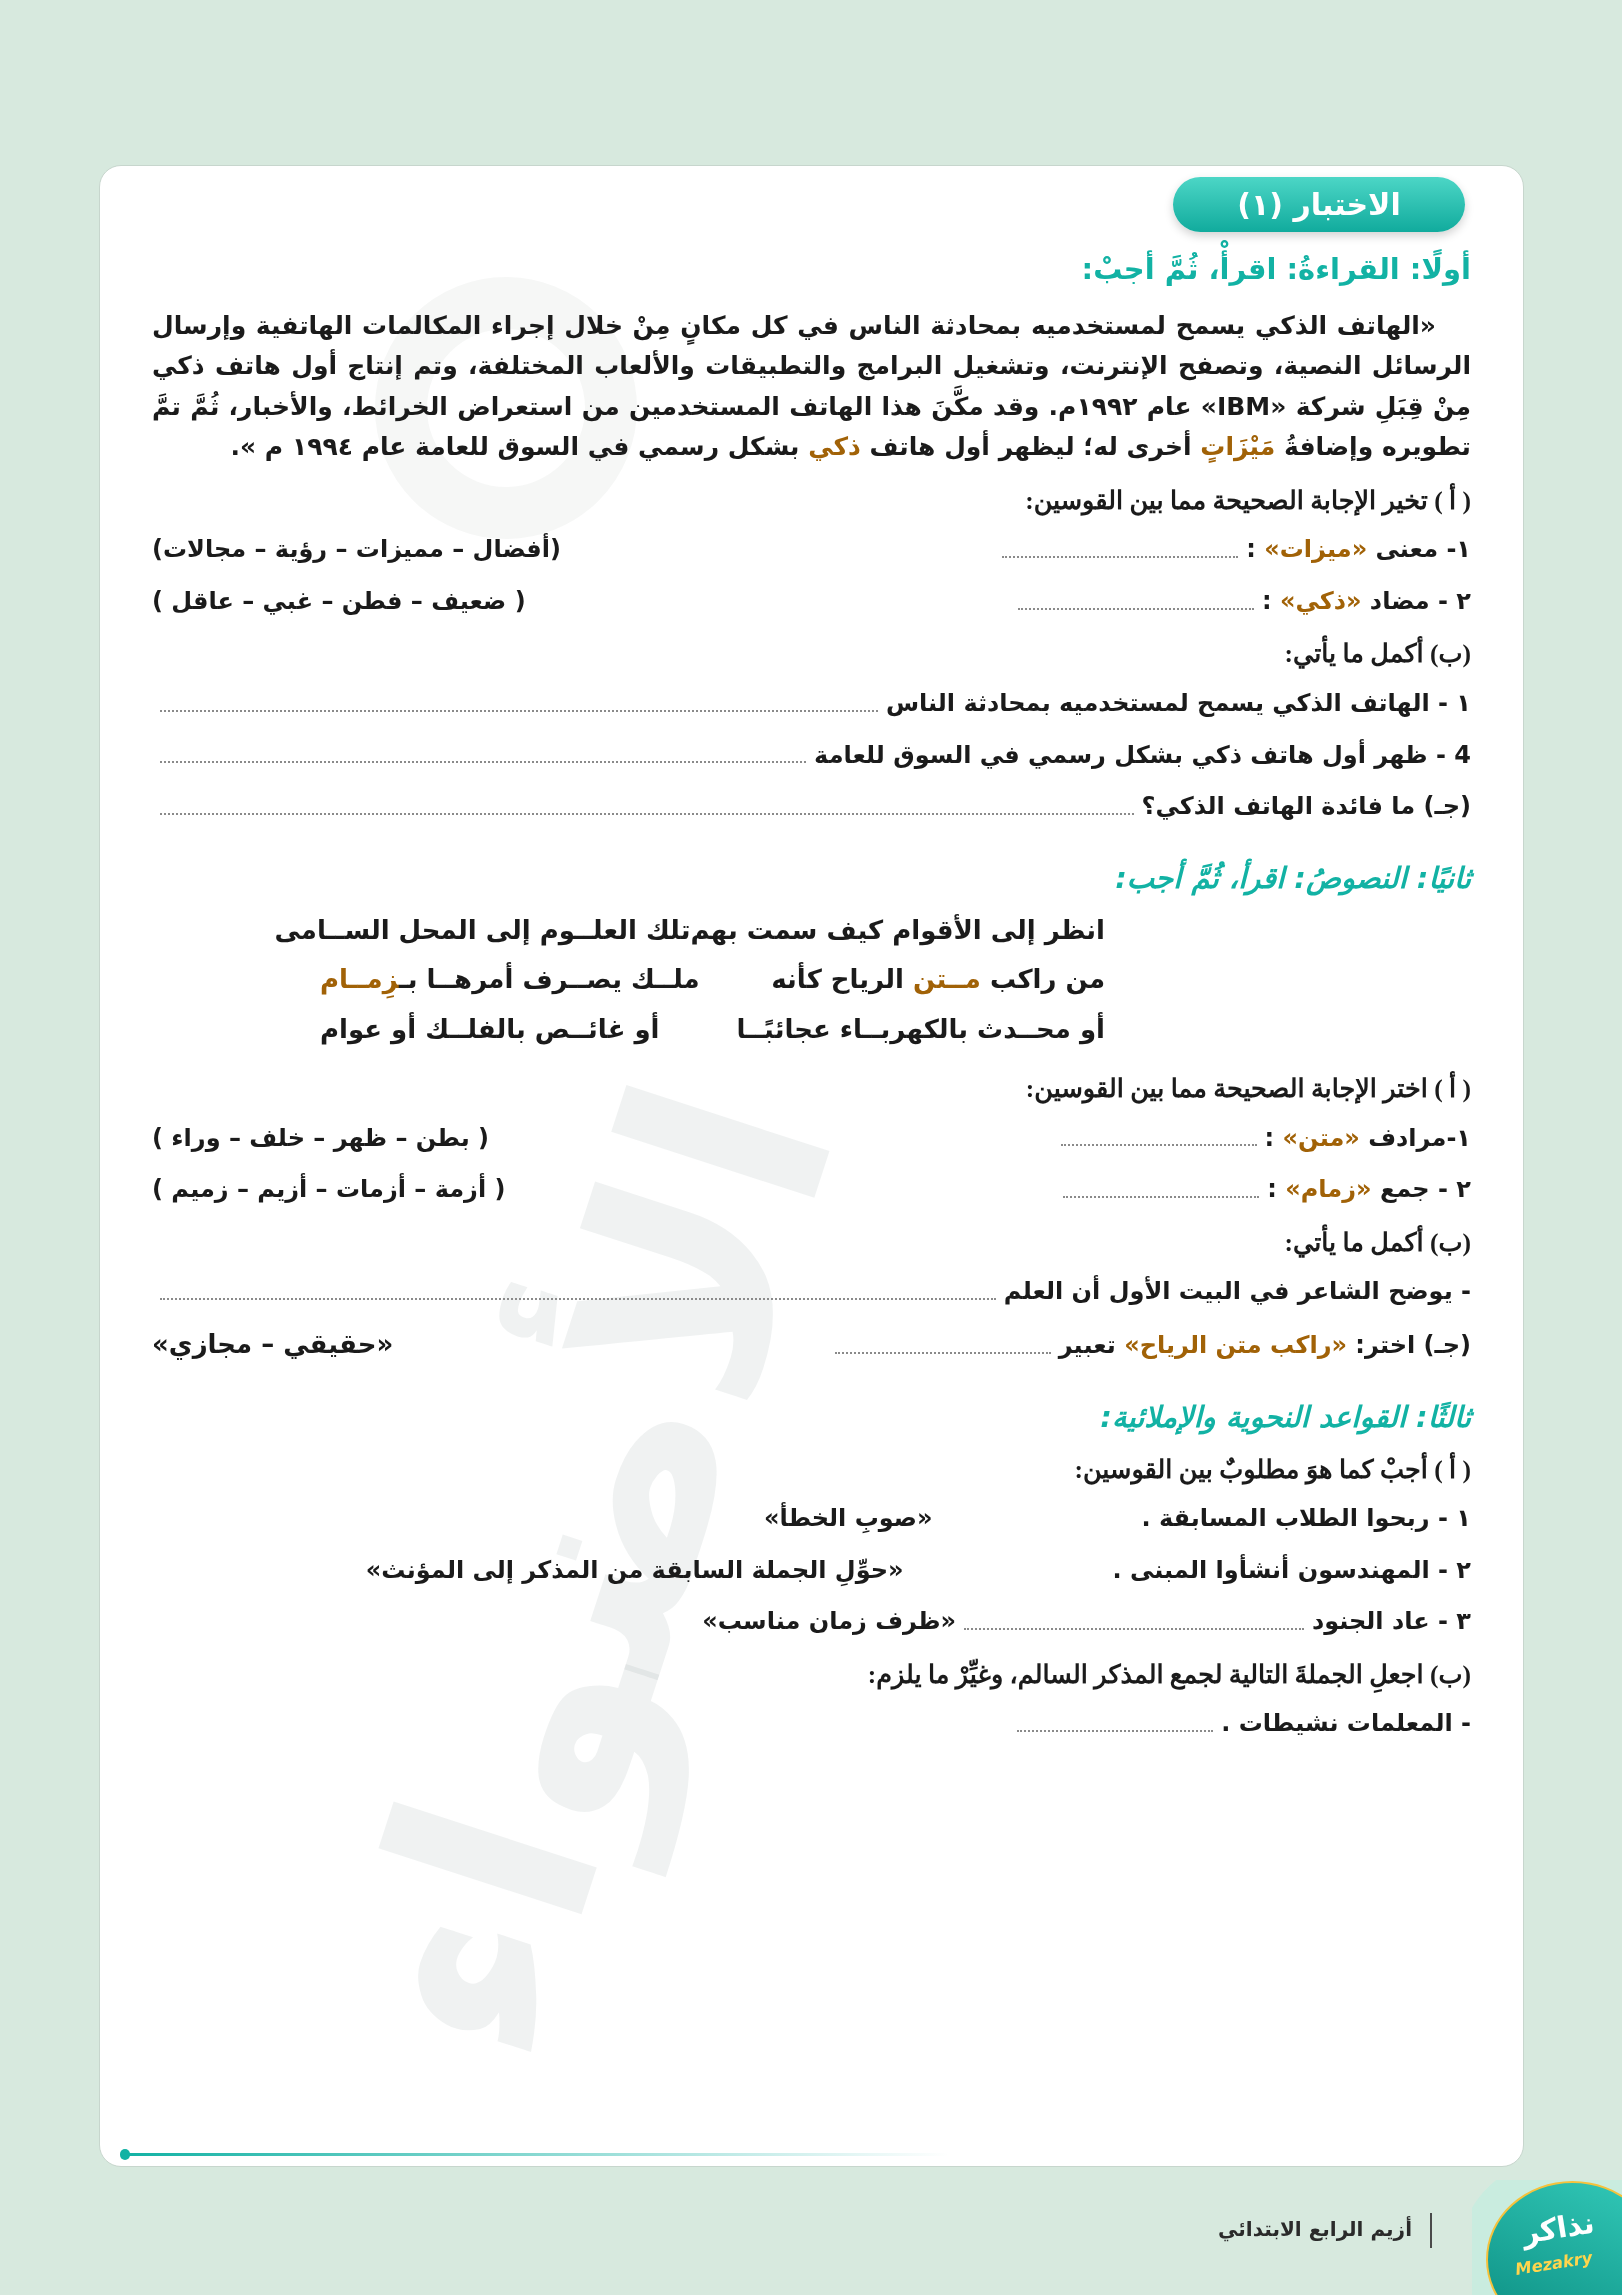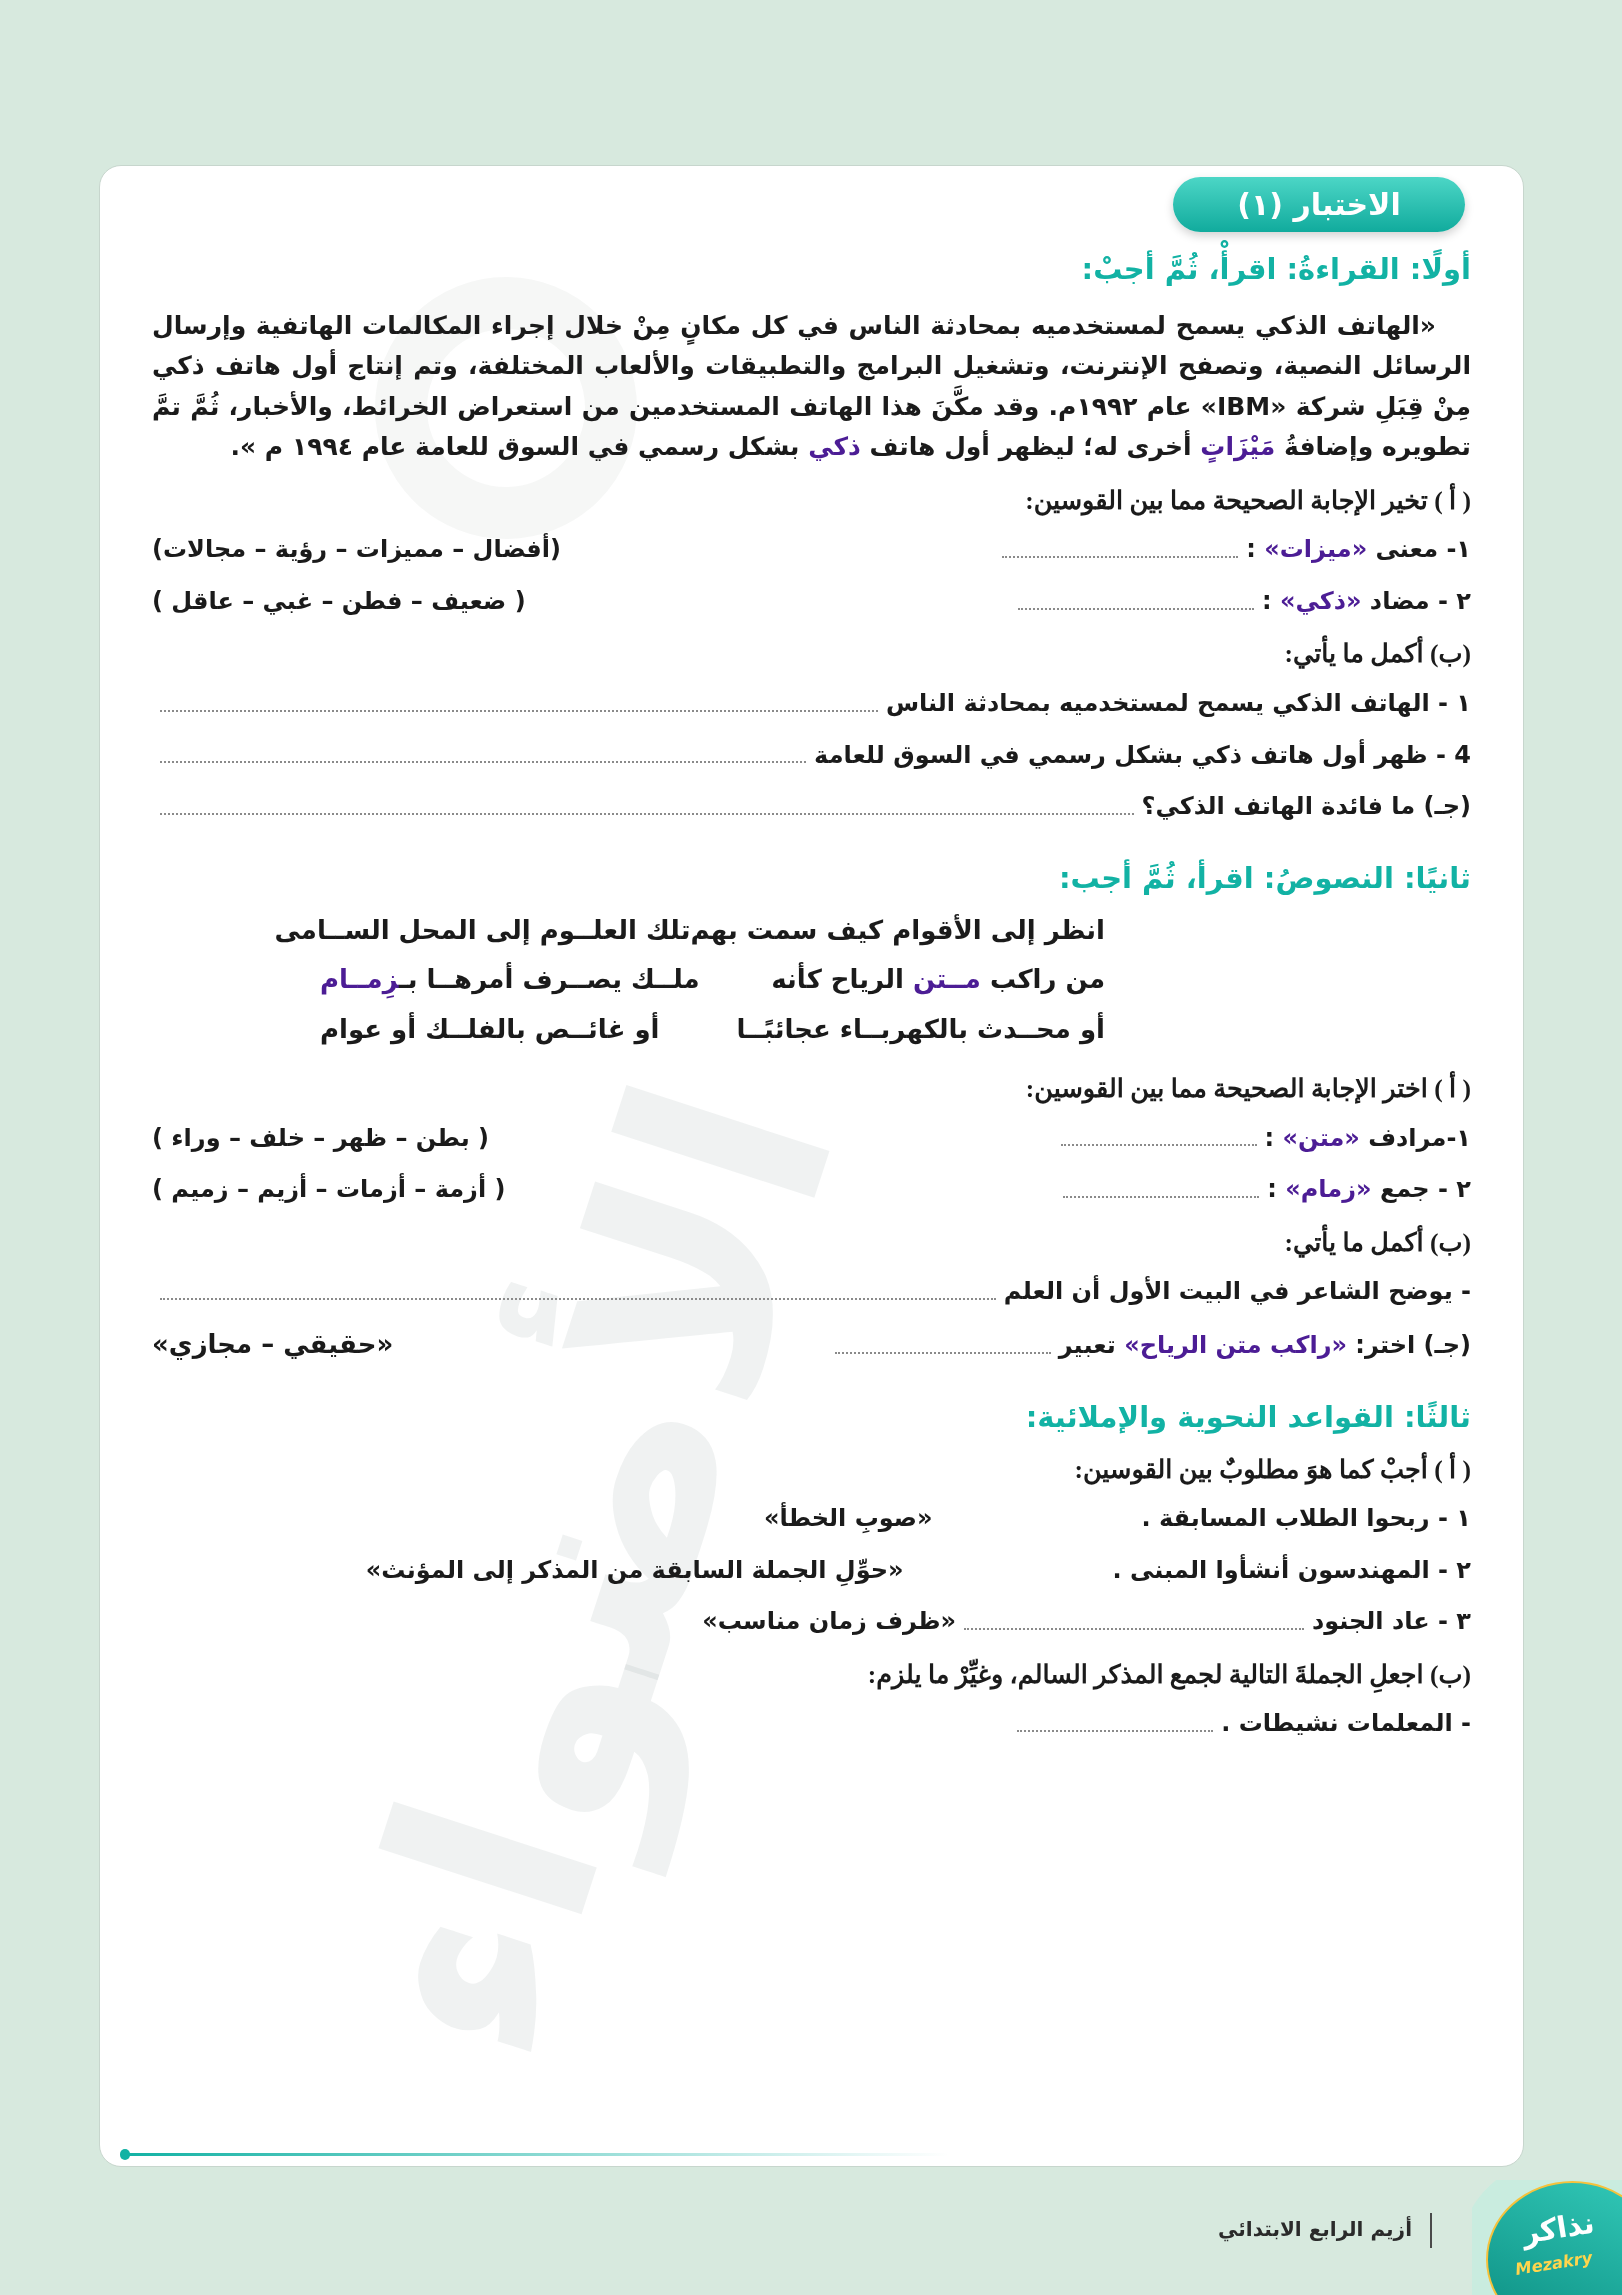--- a/index.html
+++ b/index.html
@@ -59,30 +59,30 @@
     position: relative;
     z-index: 1;
     padding: 86px 52px 0 52px;
   }
   .sec-head {
     color: #12b2a4;
     font-size: 29px;
     font-weight: 800;
     margin: 0 0 19.6px 0;
   }
-  .sec-head.mt { margin-top: 41px; }
+  .sec-head.mt { margin-top: 41px; font-style: italic; }
   .passage {
     font-size: 25px;
     font-weight: 600;
     line-height: 1.62;
     text-align: justify;
     margin: 0 0 17px 0;
     text-indent: 35px;
   }
-  .hl { color: #4c1d95; }
+  .hl { color: #a16207; }
   .part-title {
     font-size: 25.5px;
     font-weight: 800;
     margin: 3.9px 0 19.6px 0;
     font-family: Liberation Serif, serif;
   }
   .row {
     display: flex;
     align-items: flex-end;
     font-size: 24px;

